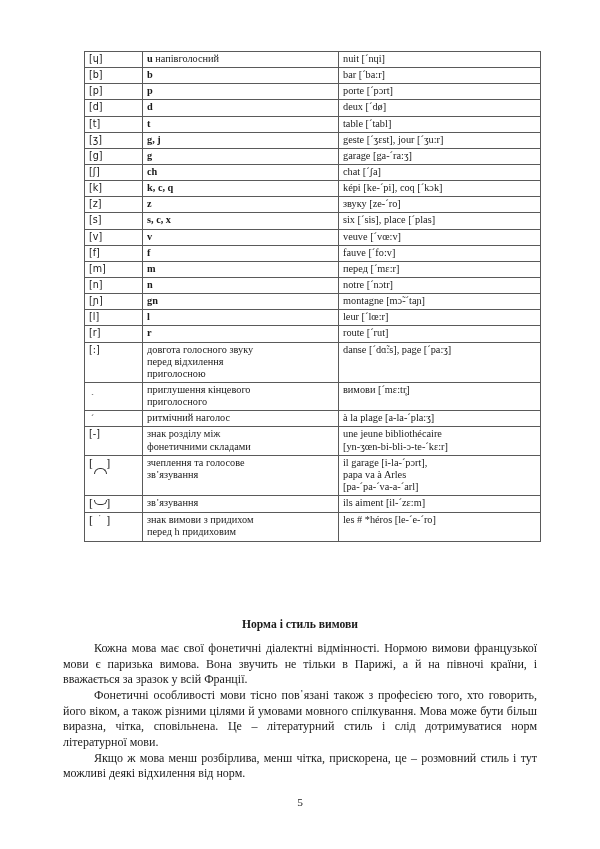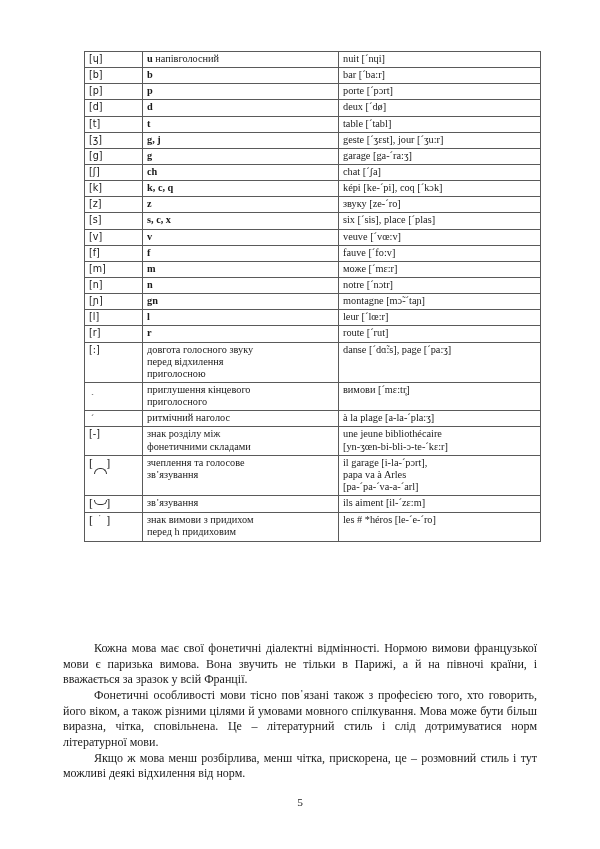--- a/index.html
+++ b/index.html
@@ -230,21 +230,21 @@
         <td class="col-sym"><span class="sym-glyph">[f]</span></td>
         <td class="col-desc b">f</td>
         <td class="col-ex">
             <span class="ex-line">fauve [ˊfo:v]</span>
           </td>
       </tr>
       <tr>
         <td class="col-sym"><span class="sym-glyph">[m]</span></td>
         <td class="col-desc b">m</td>
         <td class="col-ex">
-            <span class="ex-line">може [ˊmɛ:r]</span>
+            <span class="ex-line">перед [ˊmɛ:r]</span>
           </td>
       </tr>
       <tr>
         <td class="col-sym"><span class="sym-glyph">[n]</span></td>
         <td class="col-desc b">n</td>
         <td class="col-ex">
             <span class="ex-line">notre [ˊnɔtr]</span>
           </td>
       </tr>
       <tr>
@@ -340,20 +340,21 @@
           <span class="ln">перед h придиховим</span>
         </td>
         <td class="col-ex">
             <span class="ex-line">les # *héros [le-ˊe-ˊro]</span>
           </td>
       </tr>
 
     </tbody>
   </table>
 
+  <div class="heading">Норма і стиль вимови</div>
 
   <div class="body-text">
     <p>Кожна мова має свої фонетичні діалектні відмінності. Нормою вимови французької мови є паризька вимова. Вона звучить не тільки в Парижі, а й на півночі країни, і вважається за зразок у всій Франції.</p>
     <p>Фонетичні особливості мови тісно пов᾽язані також з професією того, хто говорить, його віком, а також різними цілями й умовами мовного спілкування. Мова може бути більш виразна, чітка, сповільнена. Це – літературний стиль і слід дотримуватися норм літературної мови.</p>
     <p>Якщо ж мова менш розбірлива, менш чітка, прискорена, це – розмовний стиль і тут можливі деякі відхилення від норм.</p>
   </div>
 
   <div class="page-num">5</div>
 
 </div>

